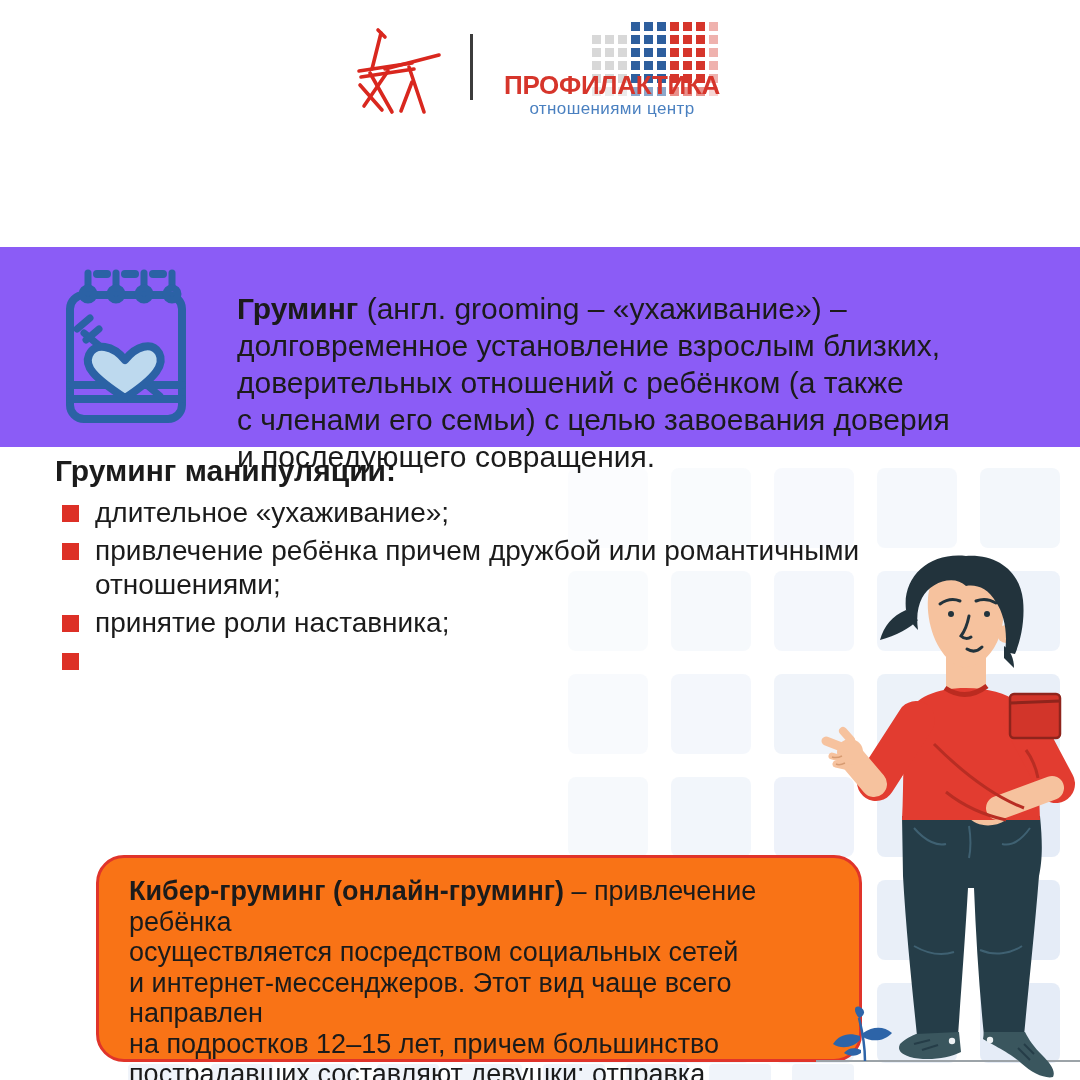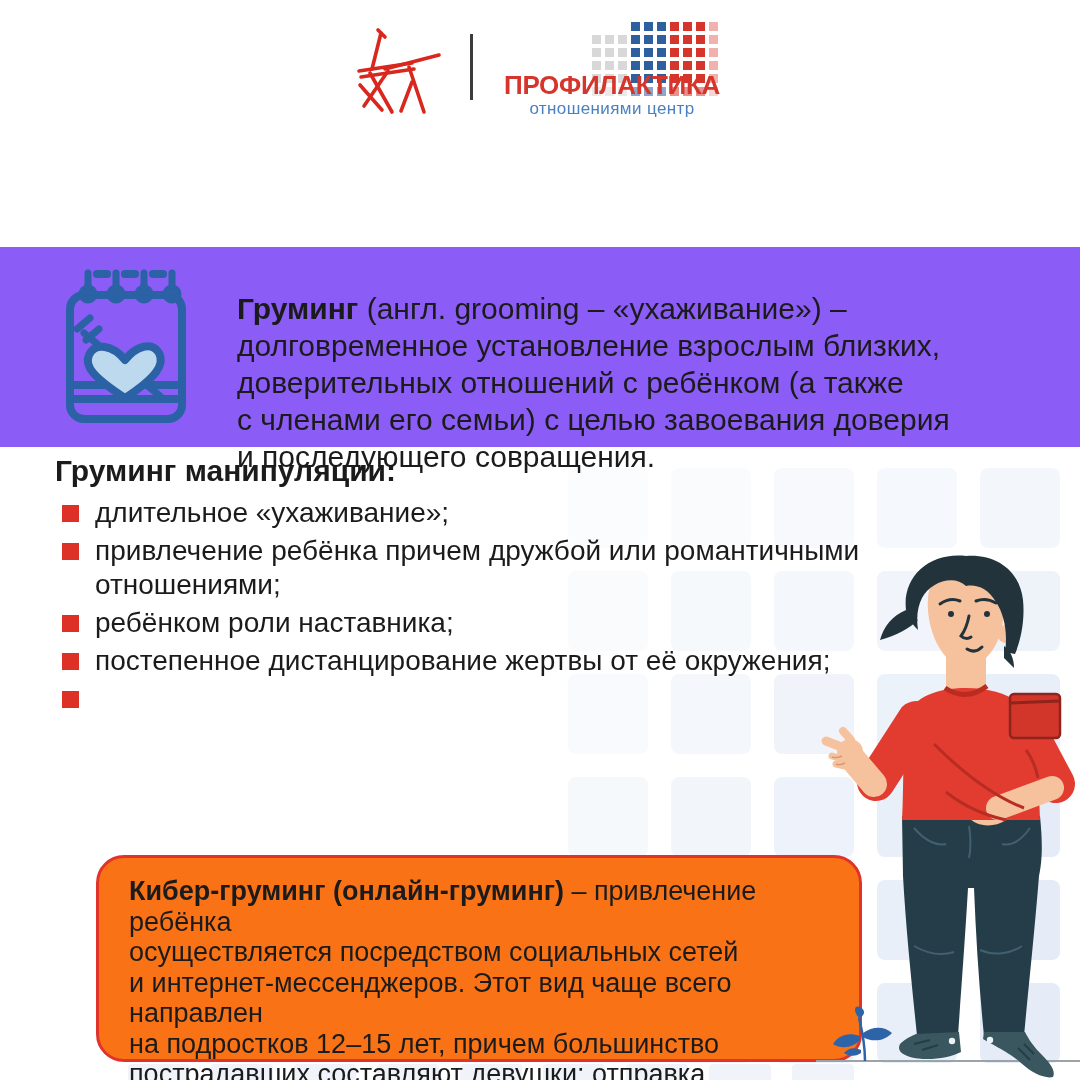--- a/index.html
+++ b/index.html
@@ -216,25 +216,21 @@
         <span class="bullet"></span>
         <span class="item-text">длительное «ухаживание»;</span>
       </li>
     <li>
         <span class="bullet"></span>
         <span class="item-text">привлечение ребёнка причем дружбой или романтичными
 отношениями;</span>
       </li>
     <li>
         <span class="bullet"></span>
-        <span class="item-text">ребёнком роли наставника;</span>
-      </li>
-    <li>
-        <span class="bullet"></span>
-        <span class="item-text">постепенное дистанцирование жертвы от её окружения;</span>
+        <span class="item-text">принятие роли наставника;</span>
       </li>
     <li>
         <span class="bullet"></span>
       </li>
   </ul>
 
   <div class="callout">
     <p class="callout-text" style="margin:0"><b>Кибер-груминг (онлайн-груминг)</b><span> – привлечение ребёнка
 осуществляется посредством социальных сетей
 и интернет-мессенджеров. Этот вид чаще всего направлен

